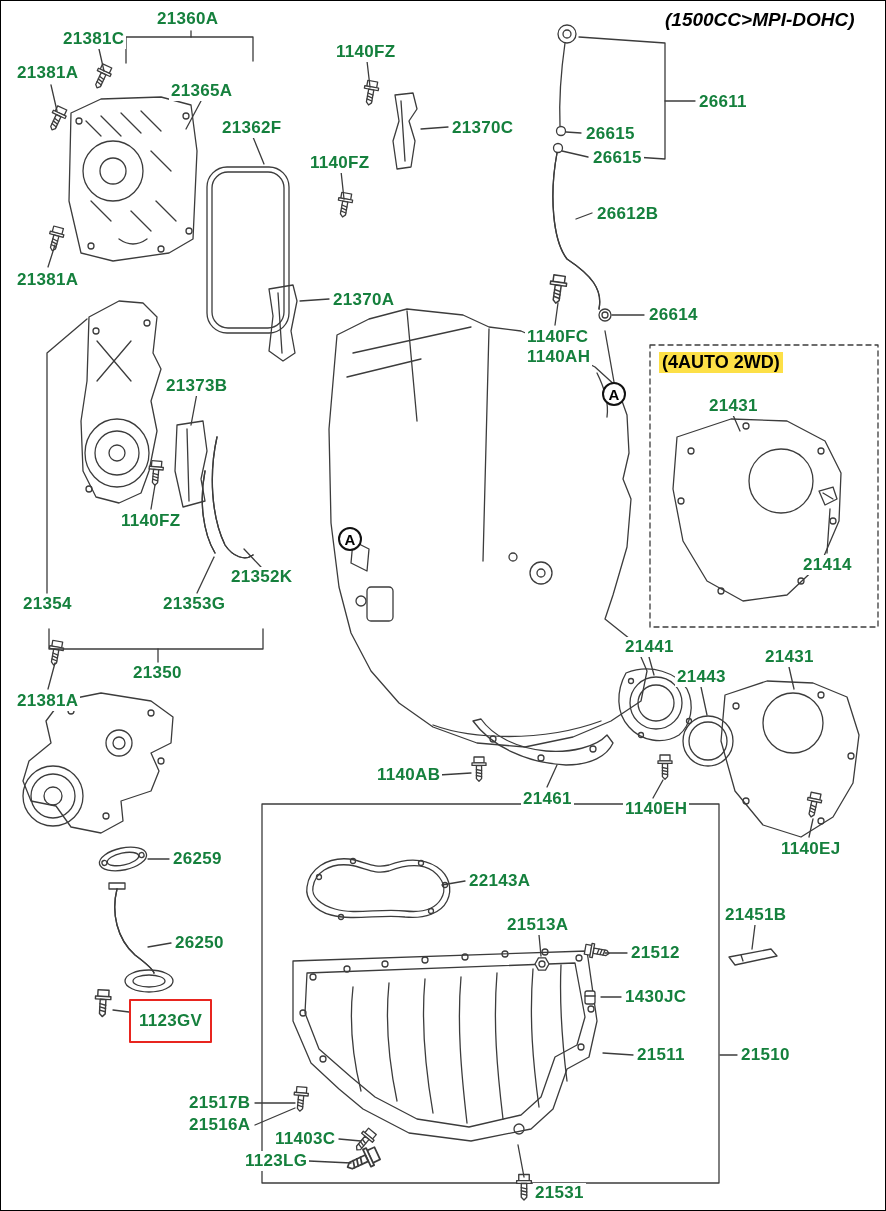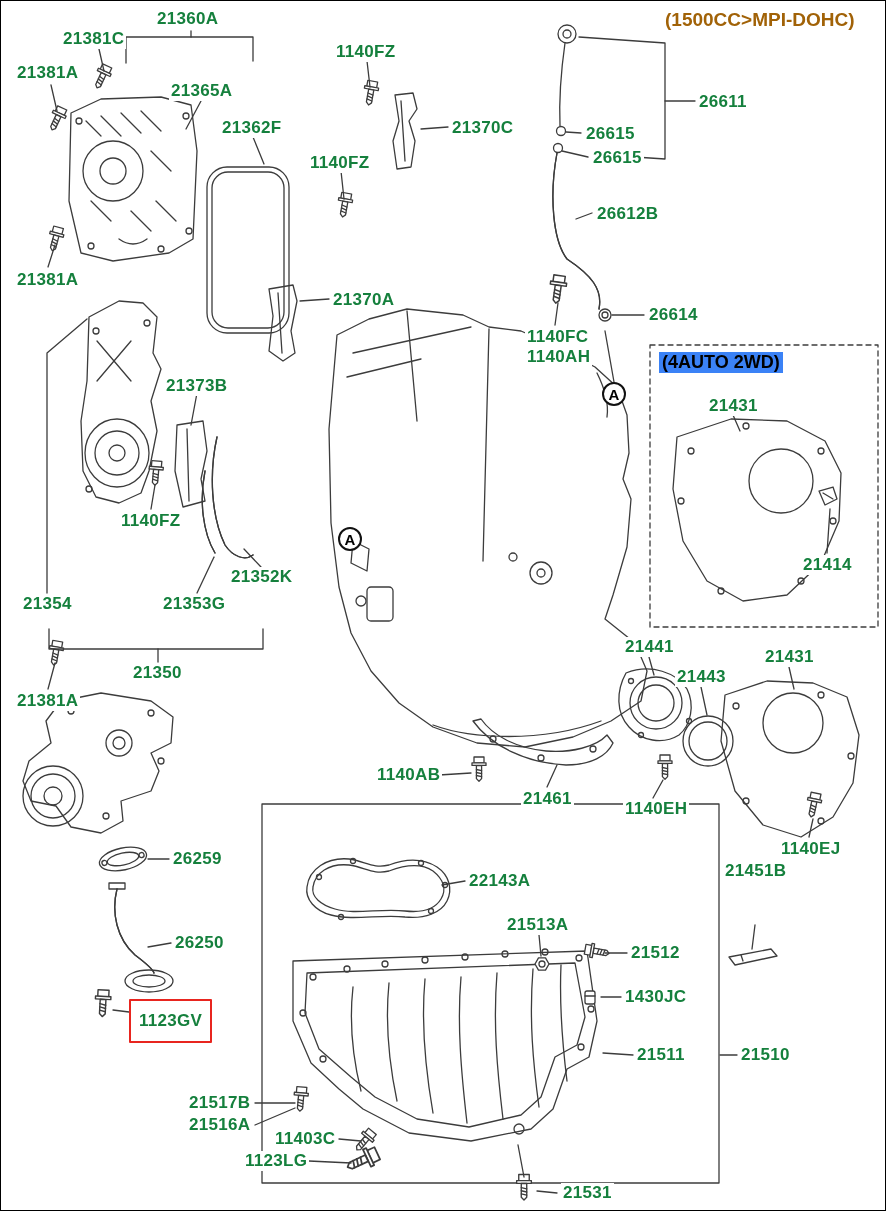--- a/index.html
+++ b/index.html
@@ -19,24 +19,24 @@
   .part-label.highlighted{
     border:2.5px solid var(--highlight,#e8251f);
     padding:10px 8px;margin-left:-10px;margin-top:-5px;border-radius:1px;
   }
   .view-marker{
     position:absolute;width:24px;height:24px;border:2px solid #111;border-radius:50%;
     background:#fff;display:flex;align-items:center;justify-content:center;
     font-size:15px;font-weight:bold;color:#000;box-sizing:border-box;
   }
   .diagram-title{
-    position:absolute;left:664px;top:8px;font-size:19px;font-weight:bold;color:#a16207;white-space:nowrap;
+    position:absolute;left:664px;top:8px;font-size:19px;font-weight:bold;color:#000000;white-space:nowrap;font-style:italic;
   }
   .variant-note{
-    position:absolute;left:658px;top:351px;font-size:18px;font-weight:bold;color:#000;white-space:nowrap;background:#3b82f6;padding:0 3px;
+    position:absolute;left:658px;top:351px;font-size:18px;font-weight:bold;color:#000;white-space:nowrap;background:#fde047;padding:0 3px;
   }
 </style>
 </head>
 <body>
 
 <div class="stage">
 
   <svg class="art" width="886" height="1211" viewBox="0 0 886 1211">
     <defs>
       <g id="bolt">
@@ -376,27 +376,27 @@
       <div class="part-label" style="left: 520px; top: 788px;">21461</div>
       <div class="part-label" style="left: 622px; top: 798px;">1140EH</div>
       <div class="part-label" style="left: 778px; top: 838px;">1140EJ</div>
       <div class="part-label" style="left: 170px; top: 848px;">26259</div>
       <div class="part-label" style="left: 172px; top: 932px;">26250</div>
       <div class="part-label highlighted" style="left: 138px; top: 1003px;">1123GV</div>
       <div class="part-label" style="left: 466px; top: 870px;">22143A</div>
       <div class="part-label" style="left: 504px; top: 914px;">21513A</div>
       <div class="part-label" style="left: 628px; top: 942px; text-align: right;">21512</div>
       <div class="part-label" style="left: 622px; top: 986px;">1430JC</div>
-      <div class="part-label" style="left: 722px; top: 860px;">21451B</div>
+      <div class="part-label" style="left: 722px; top: 904px;">21451B</div>
       <div class="part-label" style="left: 634px; top: 1044px;">21511</div>
       <div class="part-label" style="left: 738px; top: 1044px;">21510</div>
       <div class="part-label" style="left: 186px; top: 1092px;">21517B</div>
       <div class="part-label" style="left: 186px; top: 1114px;">21516A</div>
       <div class="part-label" style="left: 272px; top: 1128px;">11403C</div>
       <div class="part-label" style="left: 242px; top: 1150px;">1123LG</div>
-      <div class="part-label" style="left: 560px; top: 1182px;">21531</div>
+      <div class="part-label" style="left: 532px; top: 1182px;">21531</div>
       <div class="view-marker" style="left: 337px; top: 526px;">A</div>
       <div class="view-marker" style="left: 601px; top: 381px;">A</div>
     </div>
 
   <div class="diagram-title">(1500CC&gt;MPI-DOHC)</div>
   <div class="variant-note">(4AUTO 2WD)</div>
 </div>
 
 </body></html>

